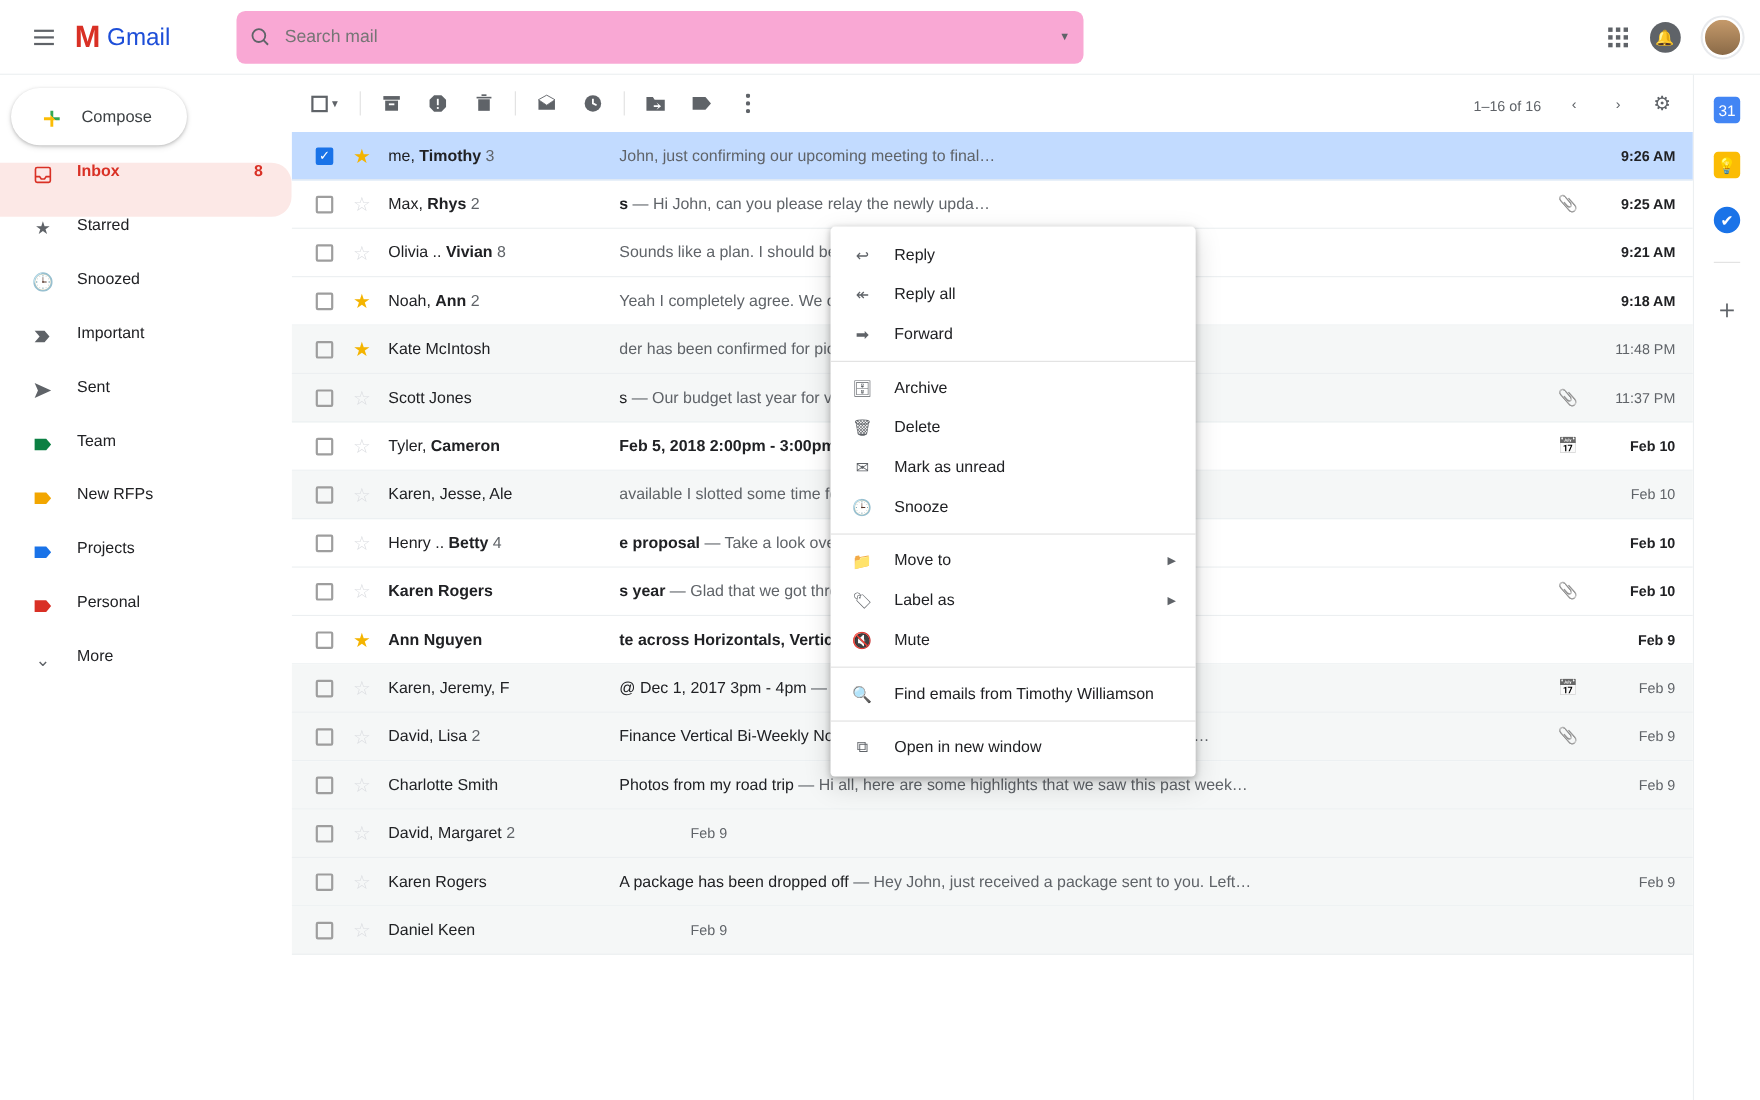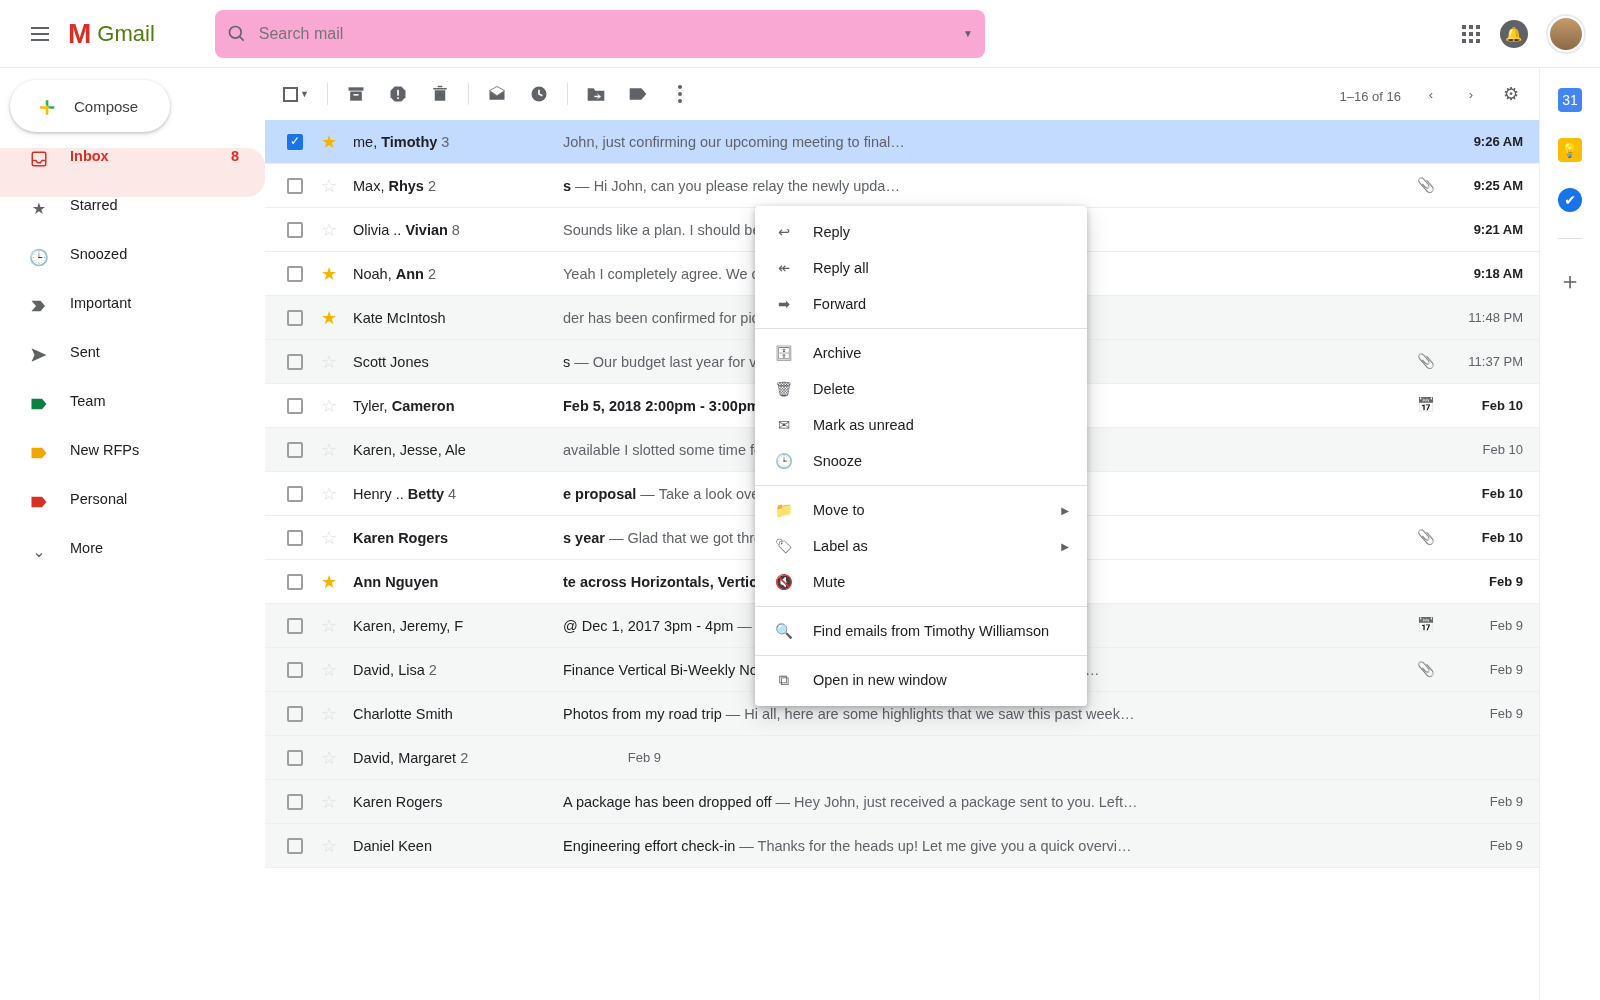--- a/index.html
+++ b/index.html
@@ -6,21 +6,21 @@
 body { background:#fff; color:#202124; font-size:14px; overflow:hidden; }
 .app { display:flex; flex-direction:column; height:1000px; width:1600px; }
 
 
 .header { display:flex; align-items:center; height:68px; padding:0 16px; border-bottom:1px solid #eceff1; }
 .menu-btn { width:48px; height:48px; display:flex; align-items:center; justify-content:center; border-radius:50%; cursor:pointer; }
 .menu-bars { width:18px; height:14px; display:flex; flex-direction:column; justify-content:space-between; }
 .menu-bars span { height:2px; background:#5f6368; }
 .logo { display:flex; align-items:center; margin-left:4px; margin-right:60px; }
 .logo-m { font-size:28px; font-weight:bold; color:#d93025; margin-right:6px; }
-.logo-text { font-size:22px; color:#4d7c0f; }
+.logo-text { font-size:22px; color:#1d4ed8; }
 .search { flex:0 0 770px; background:#f9a8d4; border-radius:8px; height:48px; display:flex; align-items:center; padding:0 12px; }
 .search-icon { color:#5f6368; font-size:18px; margin-right:12px; }
 .search input { flex:1; border:none; background:transparent; font-size:16px; color:#5f6368; outline:none; }
 .search-dd { color:#5f6368; font-size:10px; }
 .header-right { margin-left:auto; display:flex; align-items:center; gap:20px; }
 .apps-grid { width:18px; height:18px; display:grid; grid-template-columns:repeat(3,4px); grid-template-rows:repeat(3,4px); gap:3px; }
 .apps-grid span { background:#5f6368; }
 .bell { width:28px; height:28px; border-radius:50%; background:#5f6368; display:flex; align-items:center; justify-content:center; color:#fff; font-size:14px;}
 .avatar { width:36px; height:36px; border-radius:50%; background:linear-gradient(#c59a6b,#8a6a47); border:2px solid #fff; box-shadow:0 0 0 2px #e8eaed; }
 
@@ -181,20 +181,28 @@
           <li>
             <span class="ico">
               <svg width="18" height="14" viewBox="0 0 24 18" fill="#f2a600">
                 <path d="M2 2 L16 2 L22 9 L16 16 L2 16 Z"></path>
               </svg>
             </span>
             <span>New RFPs</span>
           </li>
           <li>
             <span class="ico">
+              <svg width="18" height="14" viewBox="0 0 24 18" fill="#1a73e8">
+                <path d="M2 2 L16 2 L22 9 L16 16 L2 16 Z"></path>
+              </svg>
+            </span>
+            <span>Projects</span>
+          </li>
+          <li>
+            <span class="ico">
               <svg width="18" height="14" viewBox="0 0 24 18" fill="#d93025">
                 <path d="M2 2 L16 2 L22 9 L16 16 L2 16 Z"></path>
               </svg>
             </span>
             <span>Personal</span>
           </li>
           <li>
             <span class="ico">⌄</span>
             <span>More</span>
           </li>
@@ -414,21 +422,20 @@
             <span class="star ">☆</span>
             <span class="senders">Karen Rogers</span>
             <span class="subject-wrap"><span class="subj ">A package has been dropped off</span> — <span>Hey John, just received a package sent to you. Left…</span></span>
             <span class="endicons"></span>
             <span class="time ">Feb 9</span>
           </div>
           <div class="row read">
             <span class="cb"></span>
             <span class="star ">☆</span>
             <span class="senders">Daniel Keen</span>
-            <span class="subject-wrap"><span class="subj ">Engineering effort check-in</span> — <span>Thanks for the heads up! Let me give you a quick overvi…</span></span>
             <span class="endicons"></span>
             <span class="time ">Feb 9</span>
           </div>
         </div>
 
       <div class="ctx">
         <div class="item">
             <span class="mi">↩</span>
             <span>Reply</span>
           </div>

